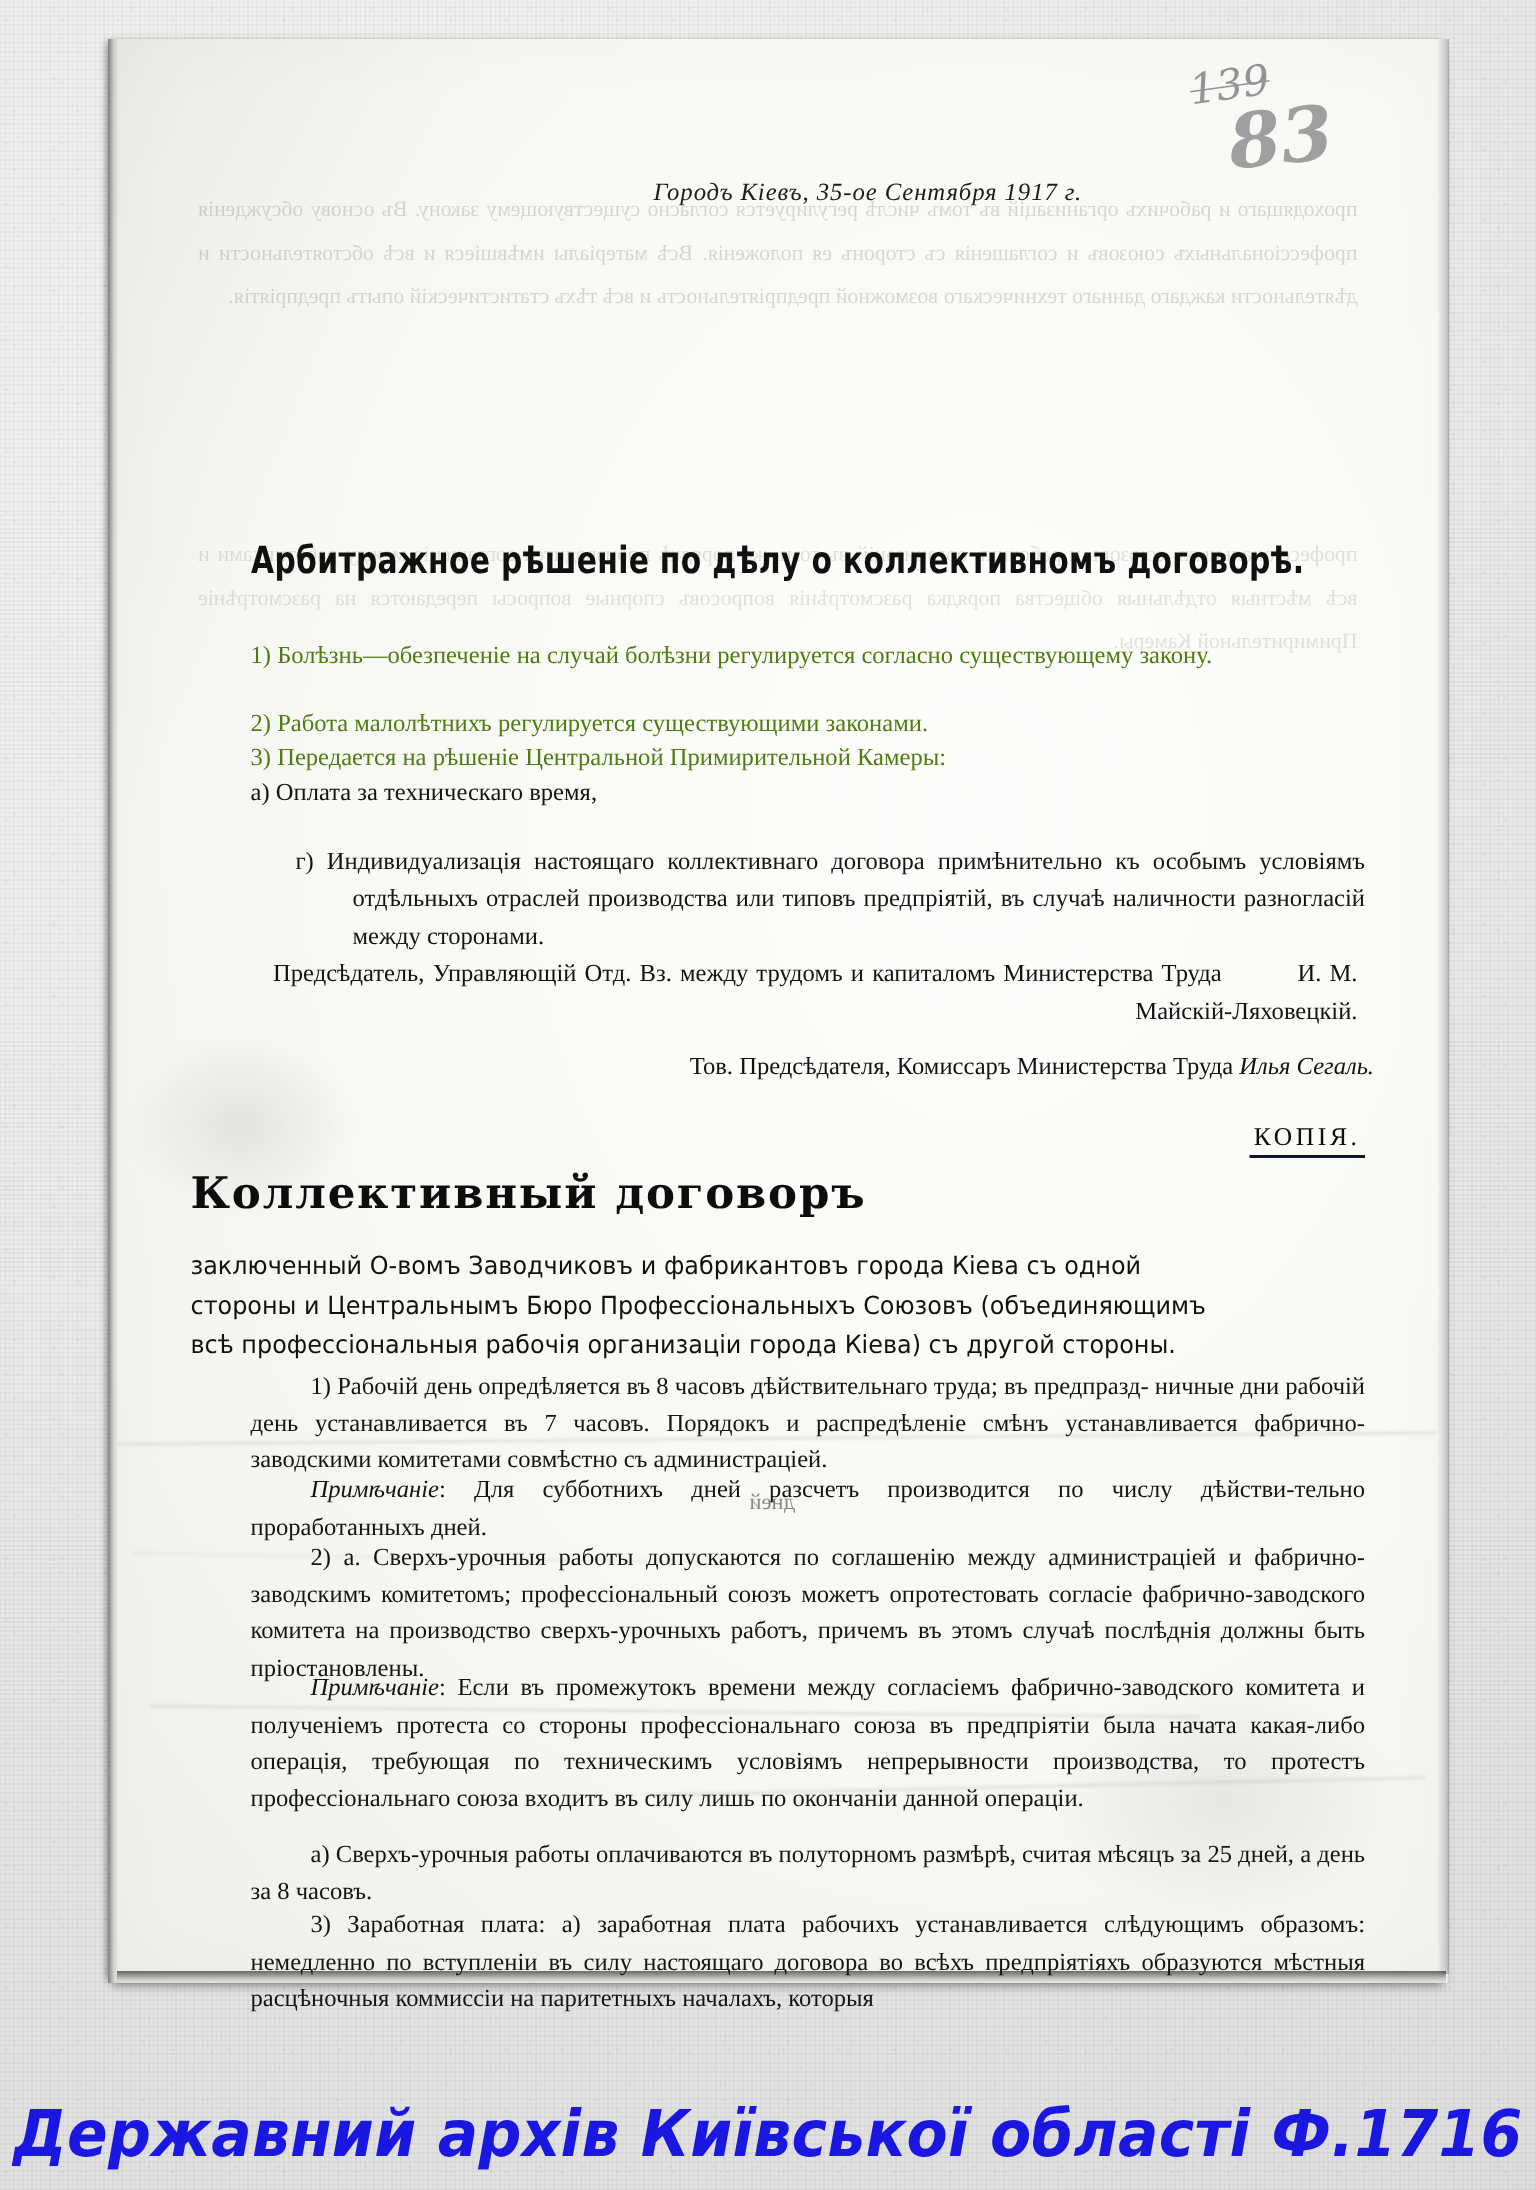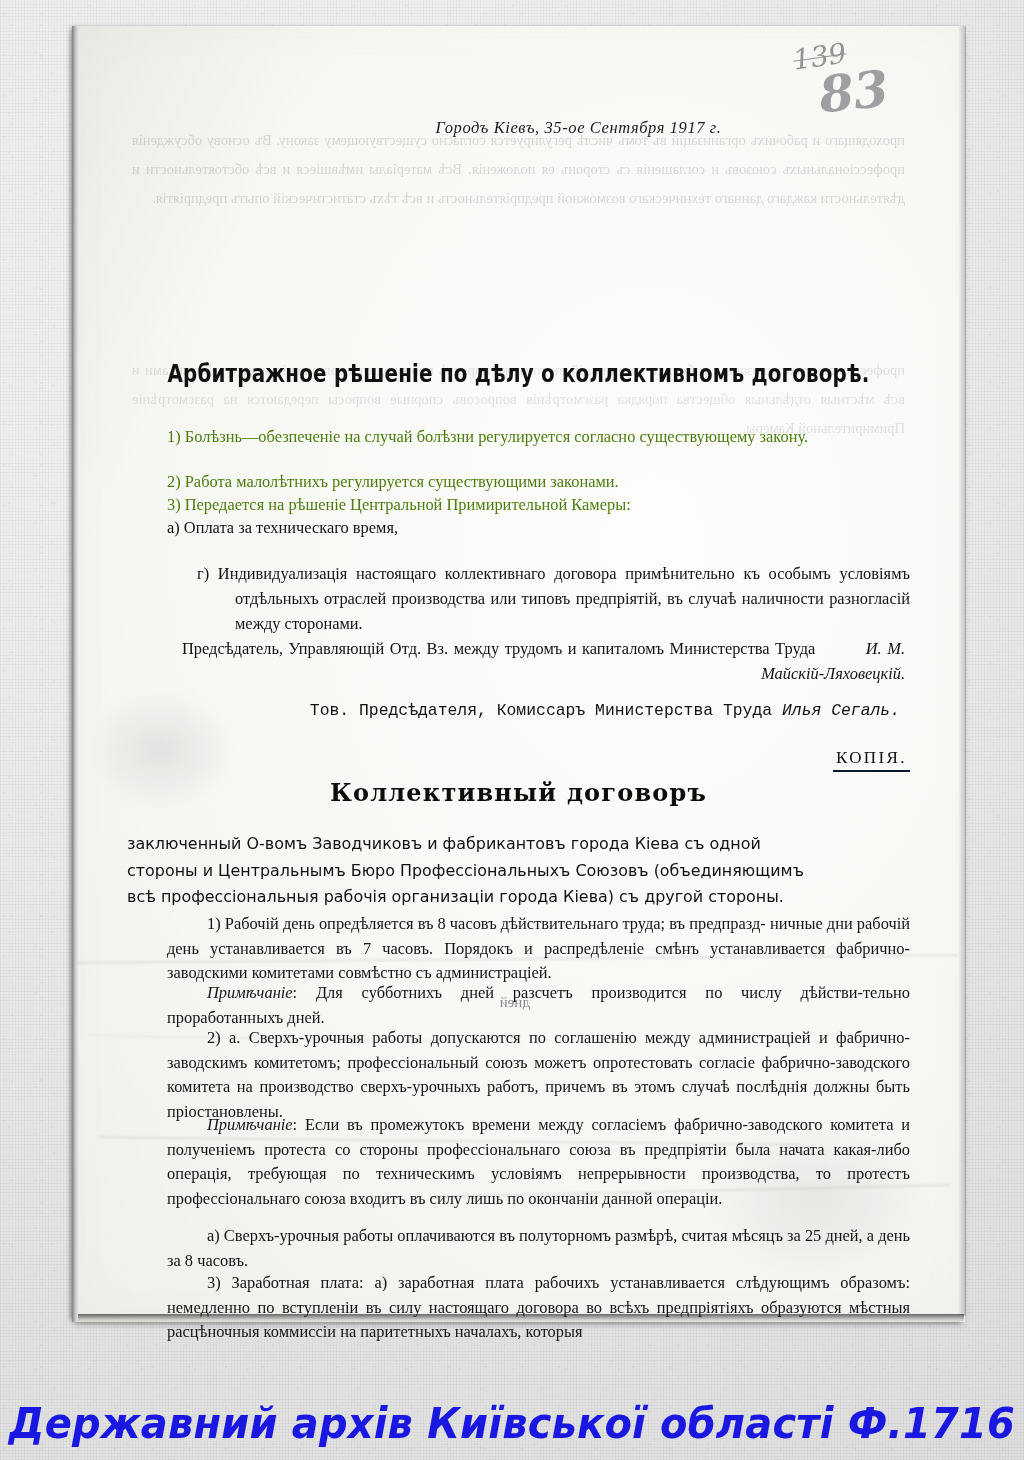--- a/index.html
+++ b/index.html
@@ -141,38 +141,38 @@
   #s-a{top:489px;}
   #s-b{top:512px;}
   #s-g{top:535px;}
   #s-g .hang{display:block;padding-left:38px;text-indent:-38px;margin-left:30px;}
 
   #sign-1{
     top:610px;text-align:justify;text-align-last:right;
     font-family:"Liberation Serif", serif;font-size:16.4px;line-height:25px;
     left:110px;right:60px;
   }
-  #sign-1 .nm{font-style:italic;margin-left:45px;}
+  #sign-1 .nm{margin-left:45px;}
   #sign-2{
     top:672px;text-align:right;
-    font-family:Liberation Mono, monospace;font-size:16.4px;line-height:25px;
-    left:110px;right:65px;
+    font-family:Liberation Serif, serif;font-size:16.4px;line-height:25px;
+    left:110px;right:49px;
   }
   #sign-2 .nm{font-style:italic;}
 
   #kopia{
     position:absolute;right:55px;top:722px;
     font-family:"Liberation Serif", serif;font-size:17px;letter-spacing:2.4px;
     border-bottom:2px solid #0f172a;padding:0 3px 2px 3px;color:#0d0d0d;
   }
 
   #title-kd{
-    top:752px;text-align:center;
+    top:752px;text-align:left;
     font-family:"DejaVu Serif", serif;font-weight:bold;
-    font-size:24px;letter-spacing:1.2px;color:#0d0d0d;
+    font-size:29px;letter-spacing:1.2px;color:#0d0d0d;
   }
 
   #preamble{
     top:805px;
     font-family:"DejaVu Sans", sans-serif;
     font-size:16.6px;line-height:26.5px;text-align:justify;color:#111;
     transform:scaleX(.96);transform-origin:left top;
   }
   #preamble .ln{display:block;}
 

